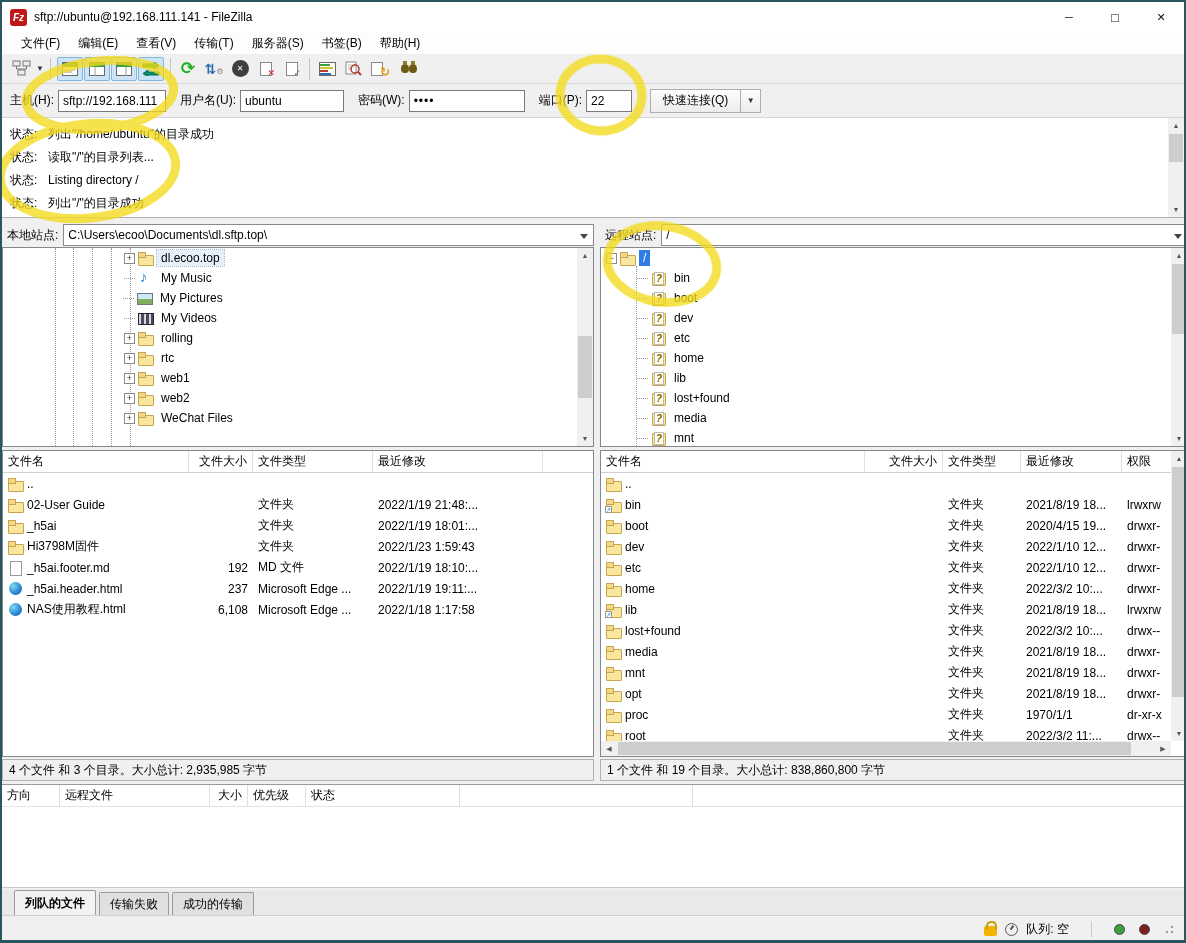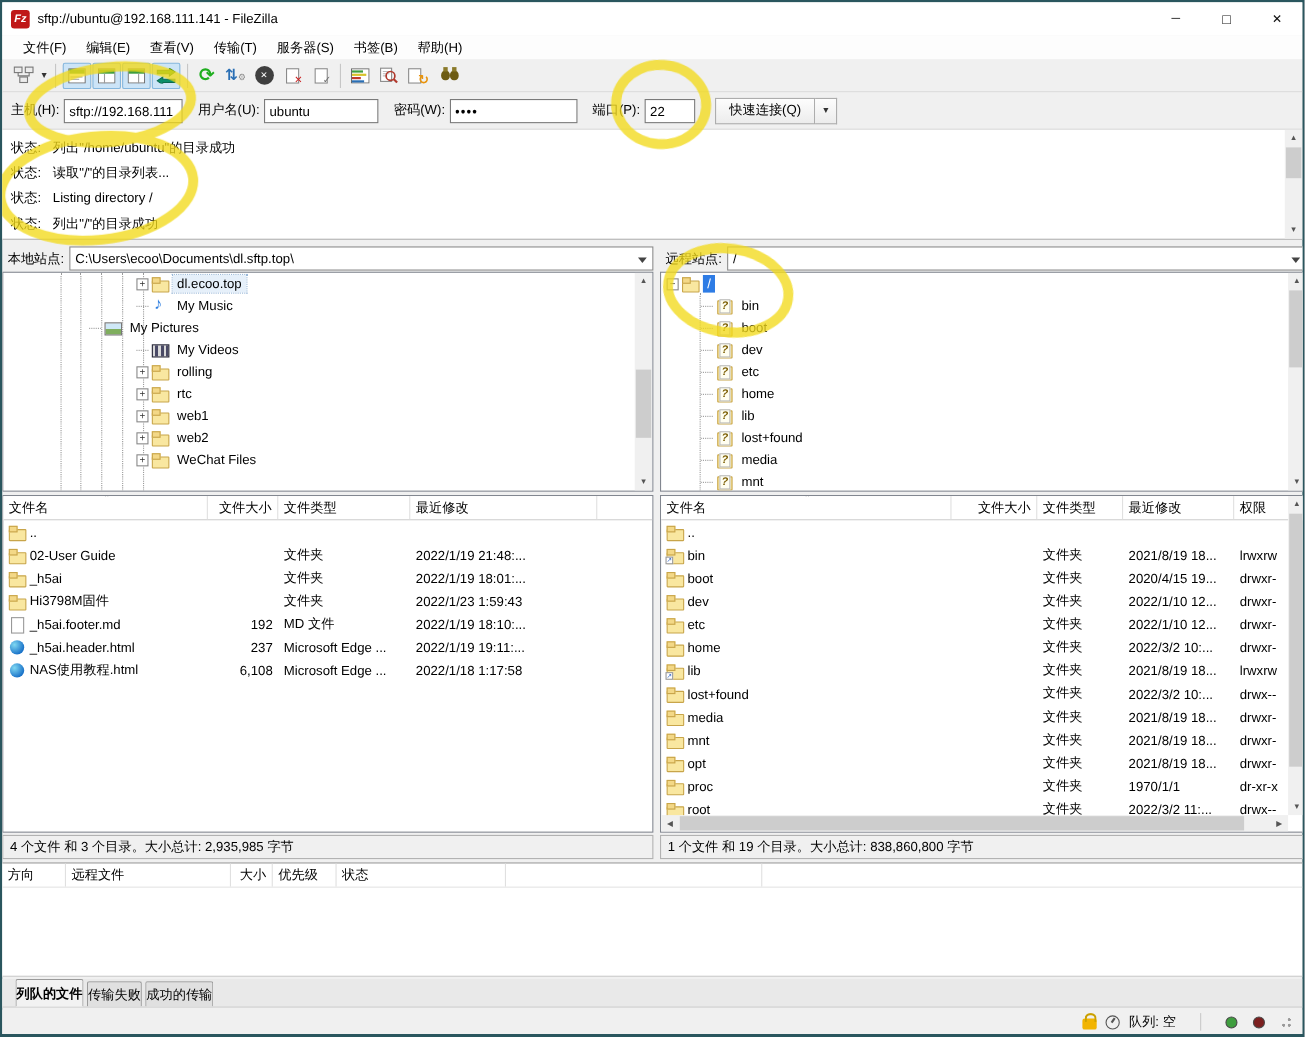--- a/index.html
+++ b/index.html
@@ -101,21 +101,21 @@
   
   .Q1{width:255px}.Q2{width:58px}.Q3{width:150px}.Q4{width:38px}.Q5{width:58px}.Q6{width:154px}.Q7{width:233px}.Q8{flex:1}
   
   .statuspanel{position:absolute;top:757px;height:22px;background:#f0f0f0;border:1px solid #b2b2b2;display:flex;align-items:center;padding:0 6px;overflow:hidden;white-space:nowrap}
   .sp-l{left:0;width:592px}.sp-r{left:598px;width:588px}
   
   .queue{position:absolute;top:782px;left:0;right:0;height:104px;background:#fff;border-top:1px solid #9a9a9a;border-bottom:1px solid #c9c9c9}
   .qhdr{height:22px;display:flex;align-items:center;border-bottom:1px solid #e4e4e4}
   
   .tabs{position:absolute;top:888px;left:0;right:0;height:26px;background:#e9e9e9;display:flex;align-items:flex-end;padding-left:12px;border-bottom:1px solid #cfcfcf}
-  .tab{height:23px;display:flex;align-items:center;padding:0 0;border:1px solid #9a9a9a;border-bottom:none;background:#e0e0e0;margin-right:3px;border-radius:2px 2px 0 0}
+  .tab{height:23px;display:flex;align-items:center;padding:0 10px;border:1px solid #9a9a9a;border-bottom:none;background:#e0e0e0;margin-right:3px;border-radius:2px 2px 0 0}
   .tab.active{background:#f2f2f2;font-weight:bold;height:25px}
   
   .sbar{position:absolute;top:916px;left:0;right:0;bottom:0;background:#f0f0f0;display:flex;align-items:center;justify-content:flex-end;padding-right:10px;gap:8px}
   .lock{width:13px;height:10px;background:#f2b400;border-radius:2px;position:relative;margin-top:4px}
   .lock::before{content:"";position:absolute;left:2px;top:-5px;width:7px;height:6px;border:2px solid #caa000;border-bottom:none;border-radius:5px 5px 0 0}
   .gauge{width:13px;height:13px;border:1.5px solid #555;border-radius:50%;position:relative}
   .gauge::before{content:"";position:absolute;left:5px;top:1px;width:1.5px;height:5px;background:#555;transform:rotate(35deg)}
   .vr{width:1px;height:16px;background:#c9c9c9;margin:0 14px}
   .dot{width:11px;height:11px;border-radius:50%;border:1px solid #4a4a4a}
   .dot.g{background:#3f9e3f}.dot.r{background:#7c1f1f;margin-left:6px}
@@ -302,21 +302,21 @@
     <div class="trow" style="padding-left:121px">
         <span class="exp">+</span>
         <i class="ic ic-folder"></i>
         <span class="tlabel sel-light">dl.ecoo.top</span>
       </div>
     <div class="trow" style="padding-left:121px">
         <span class="hdot"></span>
         <i class="ic ic-music"></i>
         <span class="tlabel">My Music</span>
       </div>
-    <div class="trow" style="padding-left:78px">
+    <div class="trow" style="padding-left:120px">
         <span class="hdot"></span>
         <i class="ic ic-pic"></i>
         <span class="tlabel">My Pictures</span>
       </div>
     <div class="trow" style="padding-left:121px">
         <span class="hdot"></span>
         <i class="ic ic-video"></i>
         <span class="tlabel">My Videos</span>
       </div>
     <div class="trow" style="padding-left:121px">

